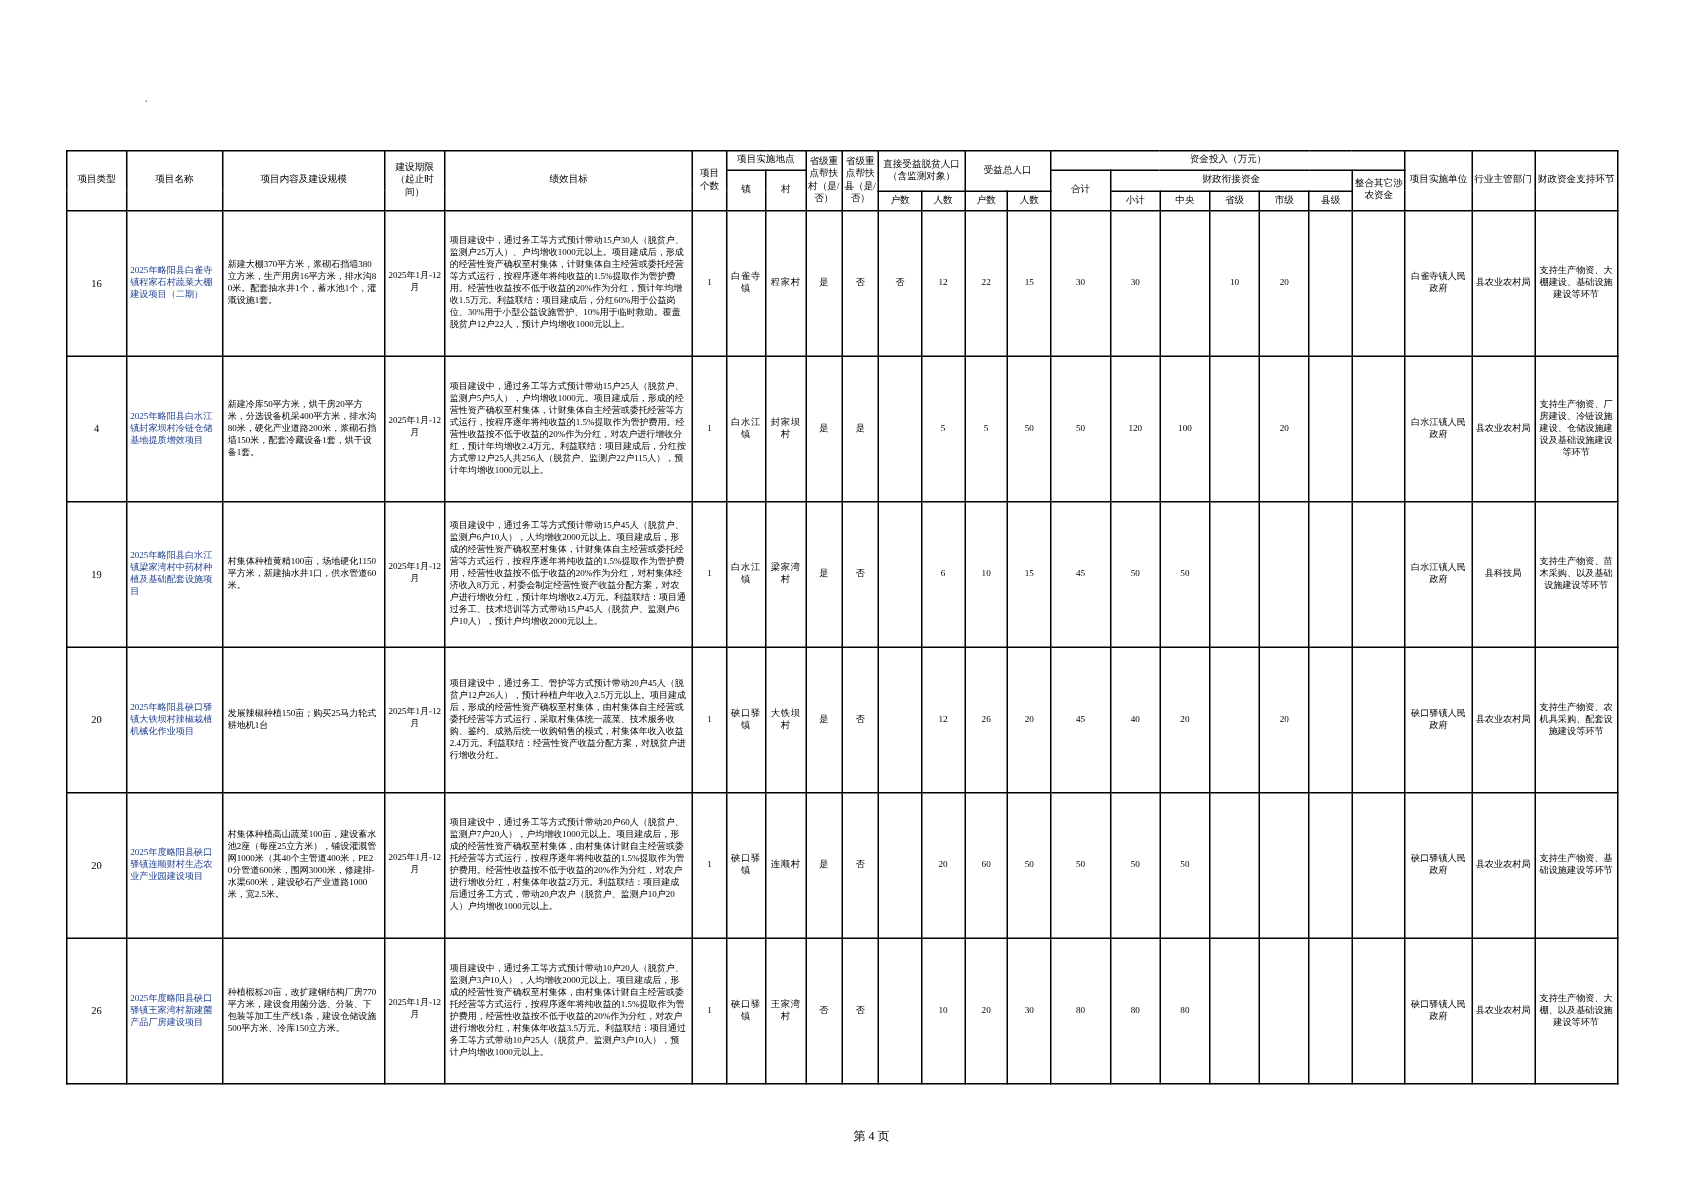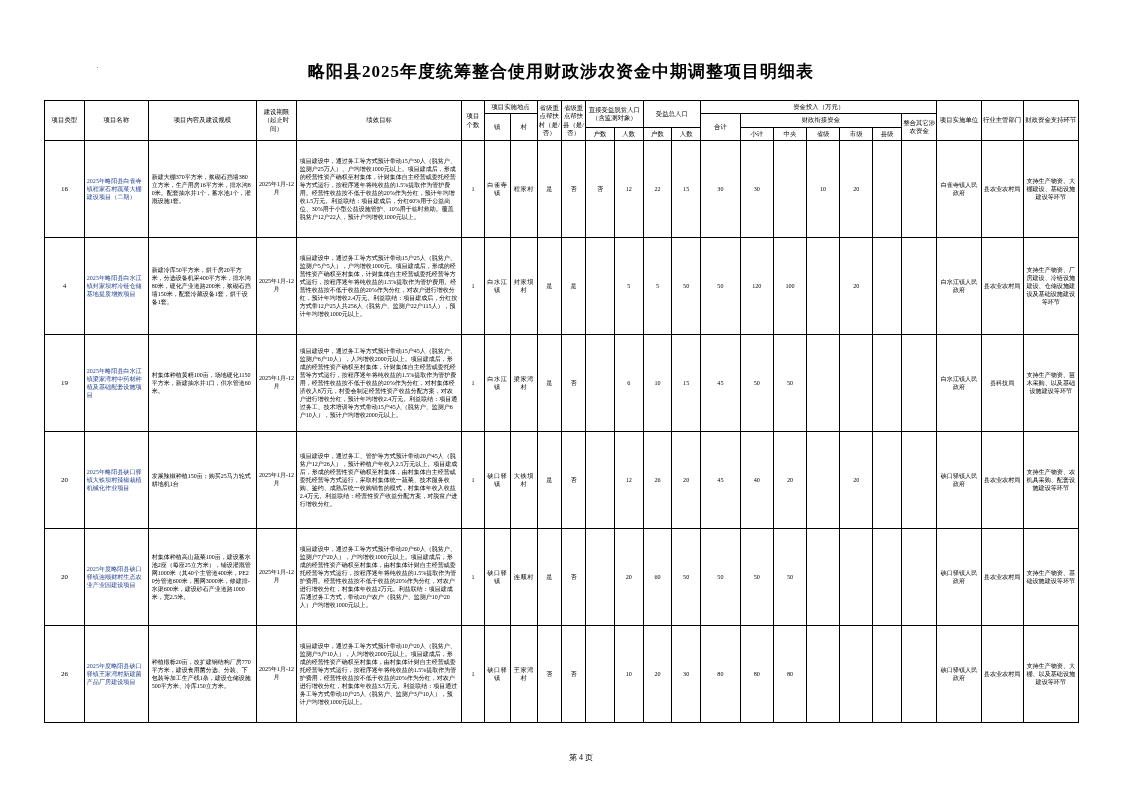--- a/index.html
+++ b/index.html
@@ -92,21 +92,20 @@
     padding-left:20px;
   }
 </style>
 </head>
 <body>
 
 <div class="page">
 
   <div class="dot-mark">·</div>
 
-  <div class="doc-title">略阳县2025年度统筹整合使用财政涉农资金中期调整项目明细表</div>
 
   <div class="table-wrap">
     <table>
       <colgroup>
         <col style="width:36px">
         <col style="width:58px">
         <col style="width:98px">
         <col style="width:36px">
         <col style="width:150px">
         <col style="width:20px">

